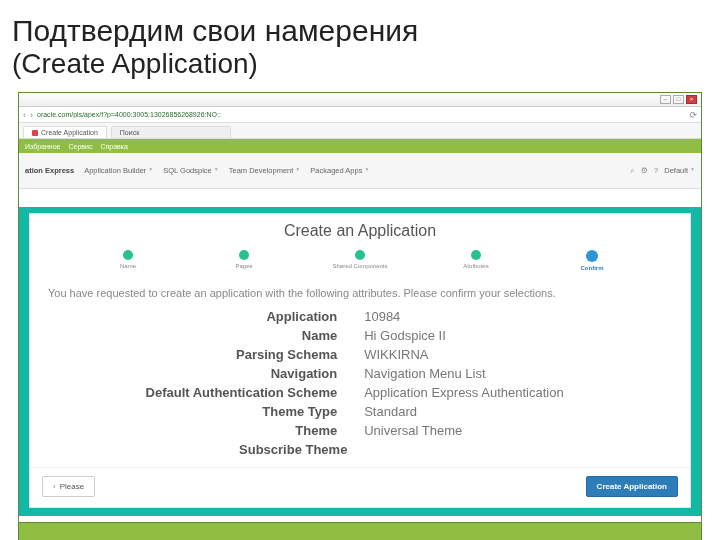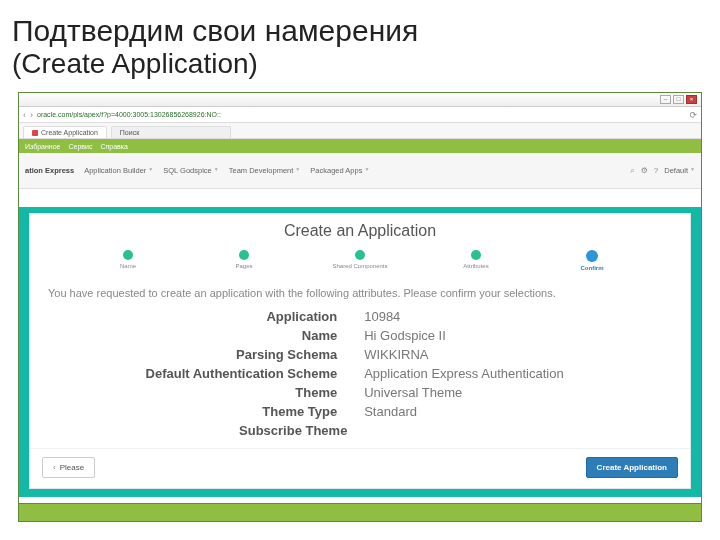--- a/index.html
+++ b/index.html
@@ -168,30 +168,34 @@
           </div>
           <div class="attr-row">
             <div class="attr-label">Name</div>
             <div class="attr-val">Hi Godspice II</div>
           </div>
           <div class="attr-row">
             <div class="attr-label">Parsing Schema</div>
             <div class="attr-val">WIKKIRNA</div>
           </div>
           <div class="attr-row">
+            <div class="attr-label">Navigation</div>
+            <div class="attr-val">Navigation Menu List</div>
+          </div>
+          <div class="attr-row">
             <div class="attr-label">Default Authentication Scheme</div>
             <div class="attr-val">Application Express Authentication</div>
           </div>
           <div class="attr-row">
+            <div class="attr-label">Theme Type</div>
+            <div class="attr-val">Standard</div>
+          </div>
+          <div class="attr-row">
             <div class="attr-label">Theme</div>
             <div class="attr-val">Universal Theme</div>
-          </div>
-          <div class="attr-row">
-            <div class="attr-label">Theme Type</div>
-            <div class="attr-val">Standard</div>
           </div>
           <div class="attr-row">
             <div class="attr-label">Subscribe Theme</div>
           </div>
         </div>
 
       <div class="card-footer">
         <div class="btn btn-cancel">
           <span class="chev">‹</span>
           <span>Please</span>

